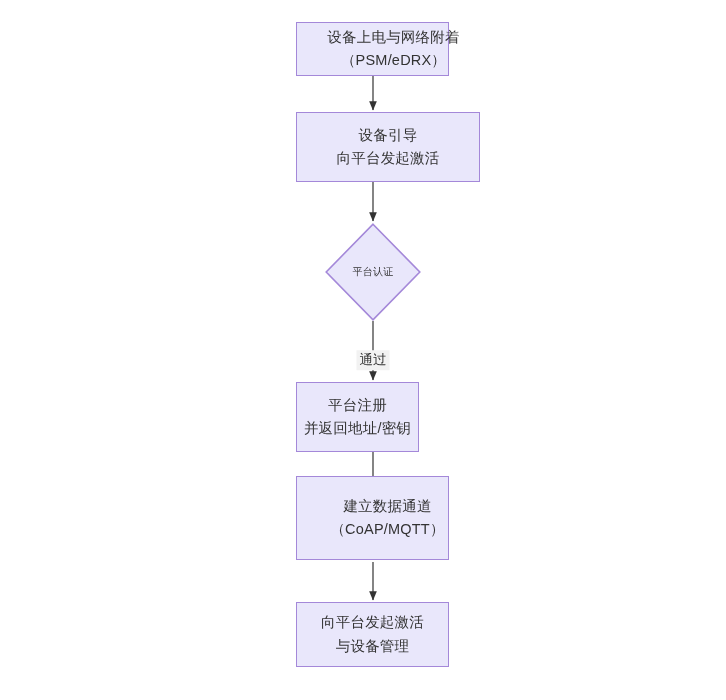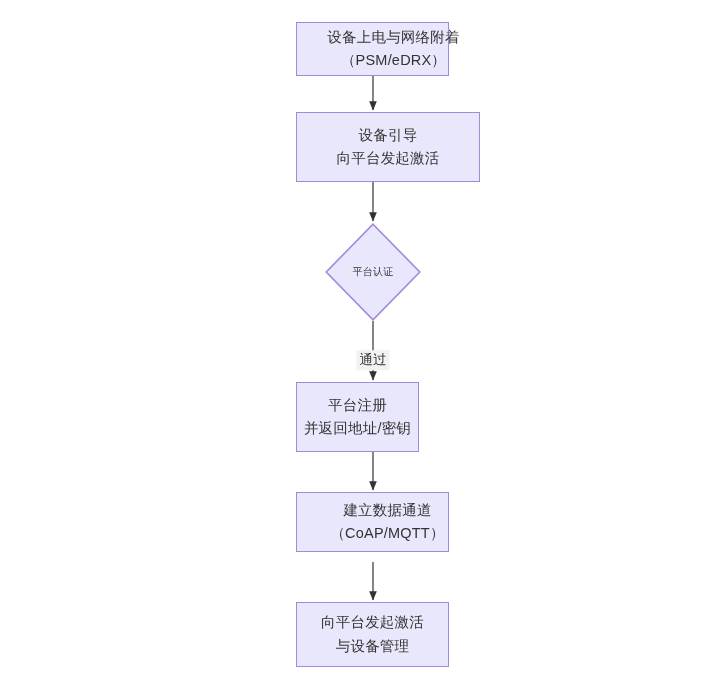--- a/index.html
+++ b/index.html
@@ -114,21 +114,21 @@
     <span class="decision-label">平台认证</span>
   </div>
 
   <div class="edge-label" style="left:373px; top:352px;margin-top:8px;">通过</div>
 
   <div class="node process-node" style="left:296px; top:382px; width:123px; height:70px;">
     <span class="node-line">平台注册</span>
     <span class="node-line">并返回地址/密钥</span>
   </div>
 
-  <div class="node process-node" style="left:296px; top:492px; width:153px; height:60px;padding-left:30px;">
+  <div class="node process-node" style="left:296px; top:476px; width:153px; height:84px;padding-left:30px;">
     <span class="node-line">建立数据通道</span>
     <span class="node-line">（CoAP/MQTT）</span>
   </div>
 
   <div class="node process-node" style="left:296px; top:602px; width:153px; height:65px;">
     <span class="node-line">向平台发起激活</span>
     <span class="node-line">与设备管理</span>
   </div>
 
 </div>

